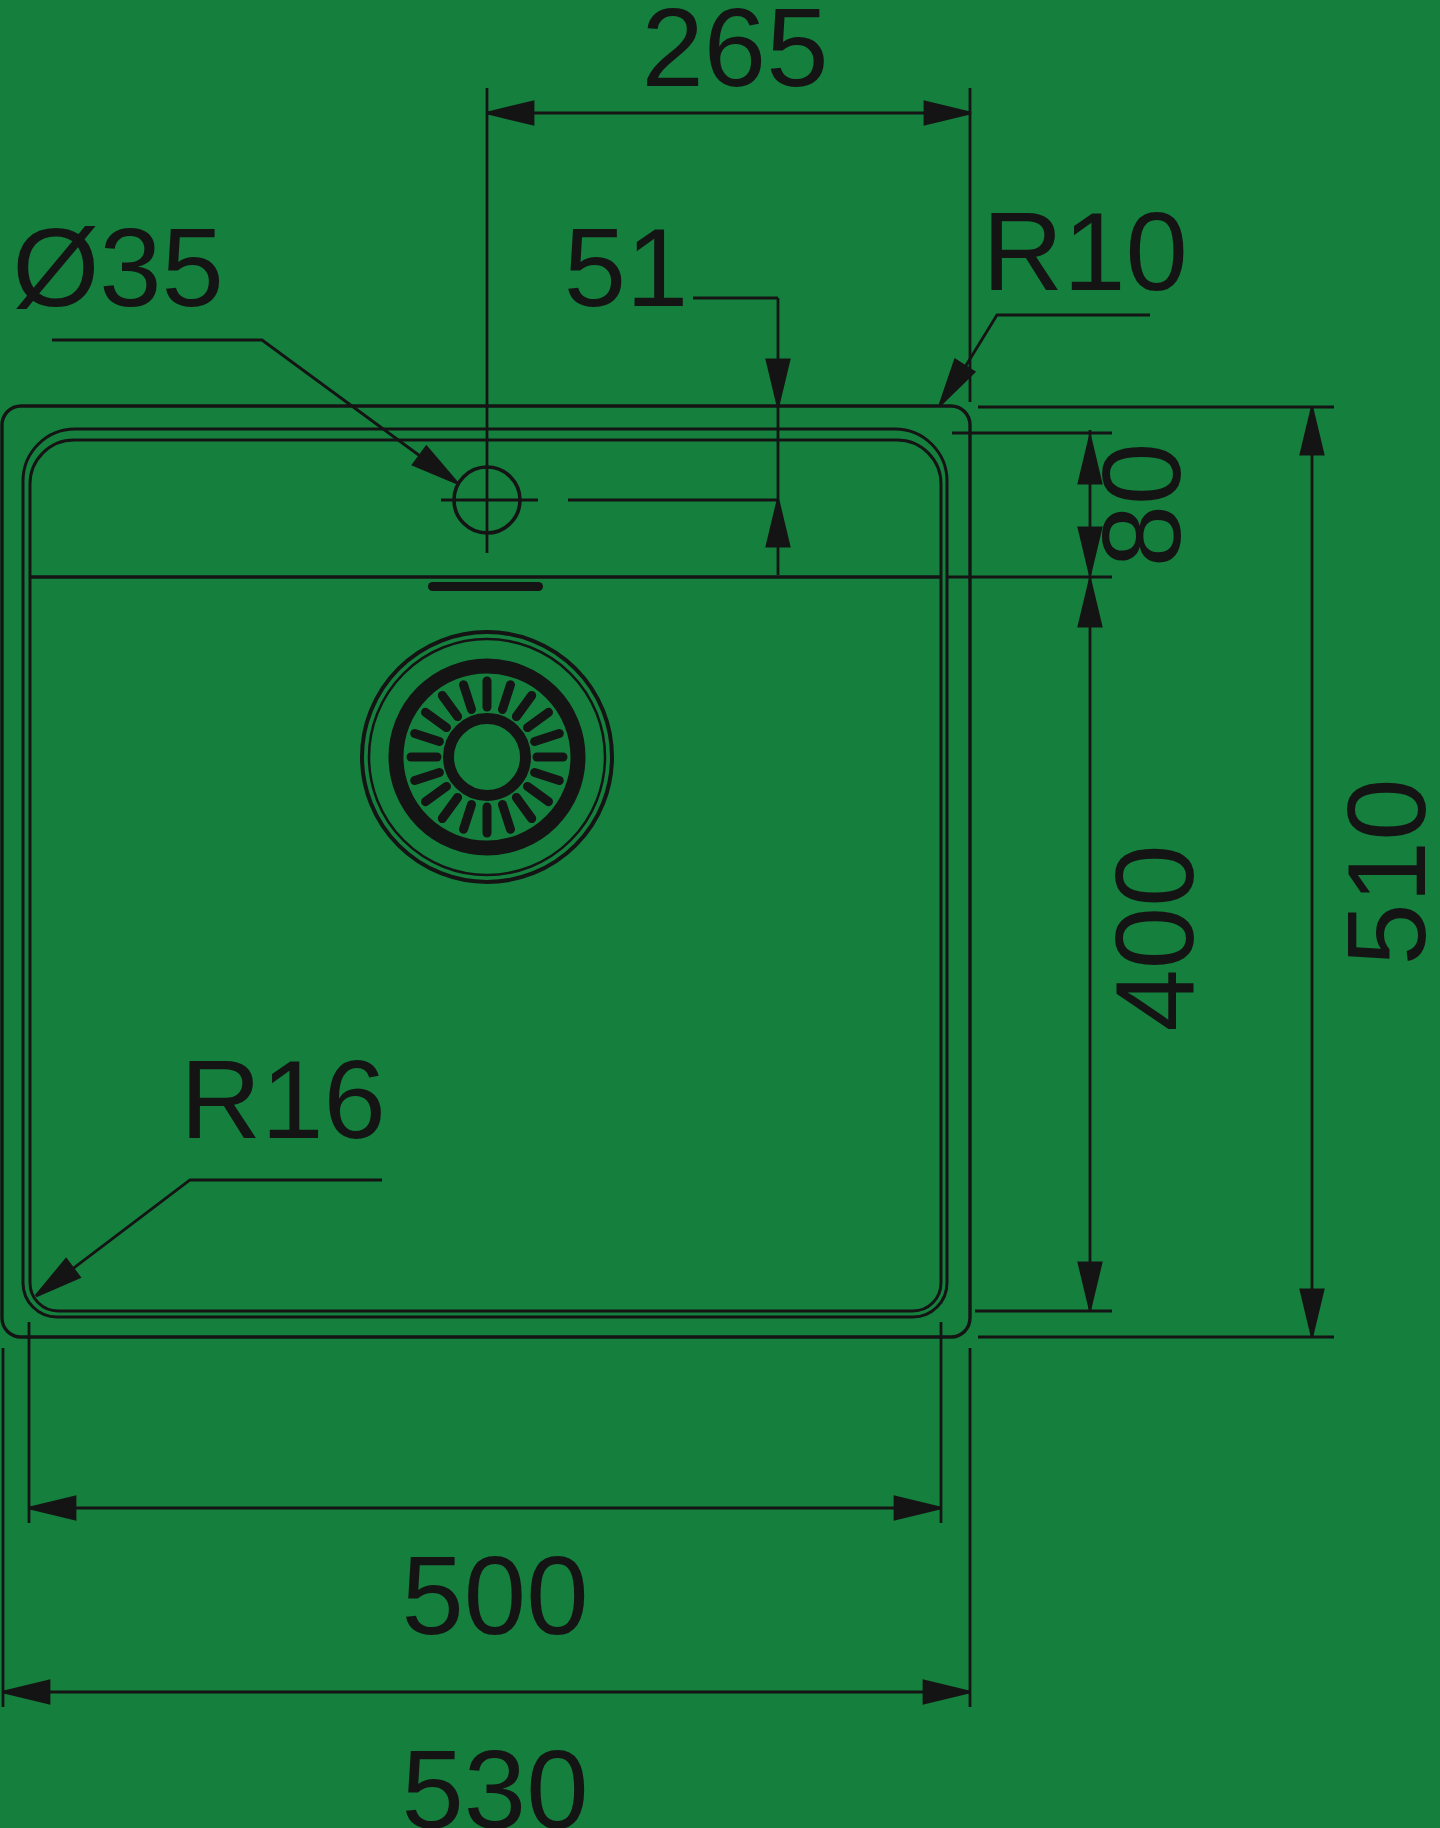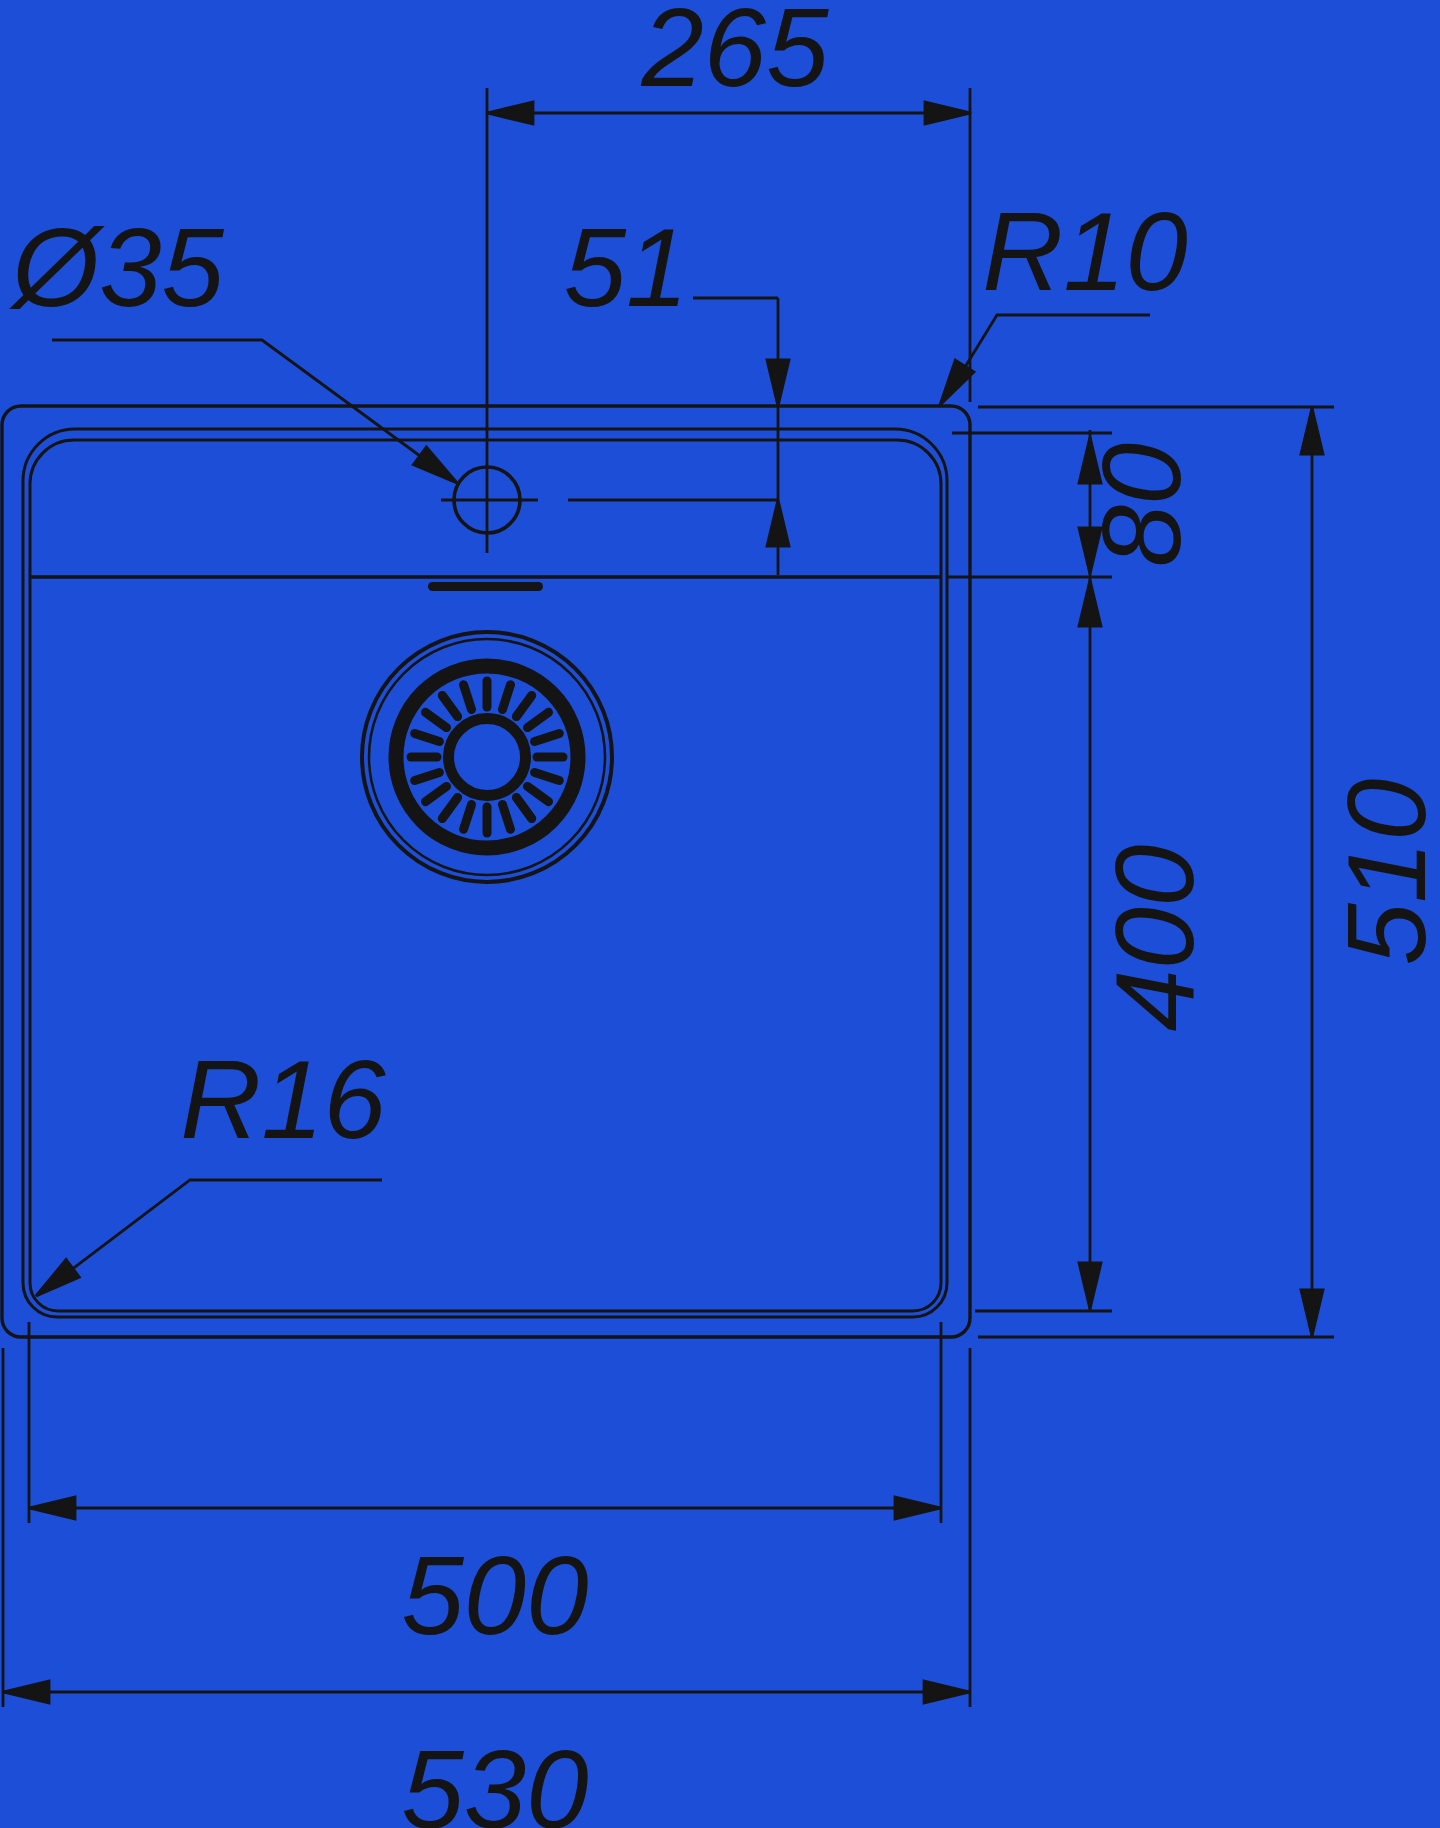--- a/index.html
+++ b/index.html
@@ -1,16 +1,16 @@
 <!DOCTYPE html>
 <html><head>
 <meta charset="utf-8">
 <style>
   html,body{margin:0;padding:0;background:#ffffff;}
-  .stage{position:relative;width:1440px;height:1828px;background:#1d4ed8;overflow:hidden;font-style:italic;}
+  .stage{position:relative;width:1440px;height:1828px;background:#15803d;overflow:hidden;}
   svg{display:block;}
   text{font-family:"Liberation Sans","DejaVu Sans",sans-serif;fill:#141414;}
   .dim-text{font-size:112px;}
 </style>
 </head>
 <body>
 
 <div class="stage">
 <svg width="1440" height="1828" viewBox="0 0 1440 1828" xmlns="http://www.w3.org/2000/svg">
 

